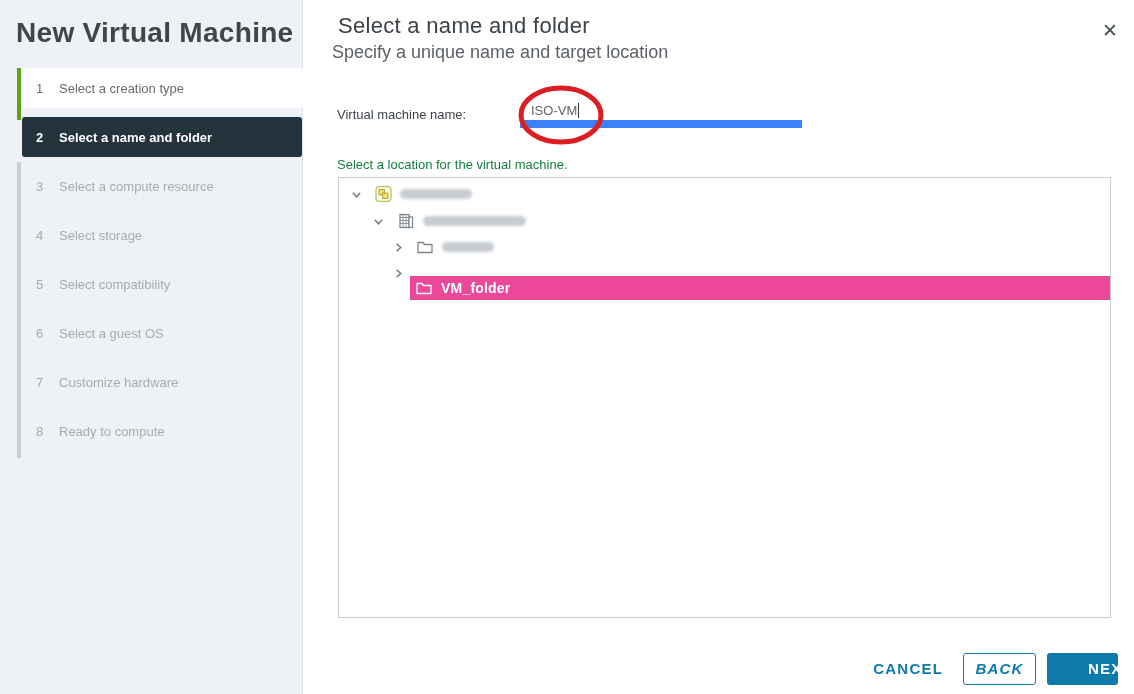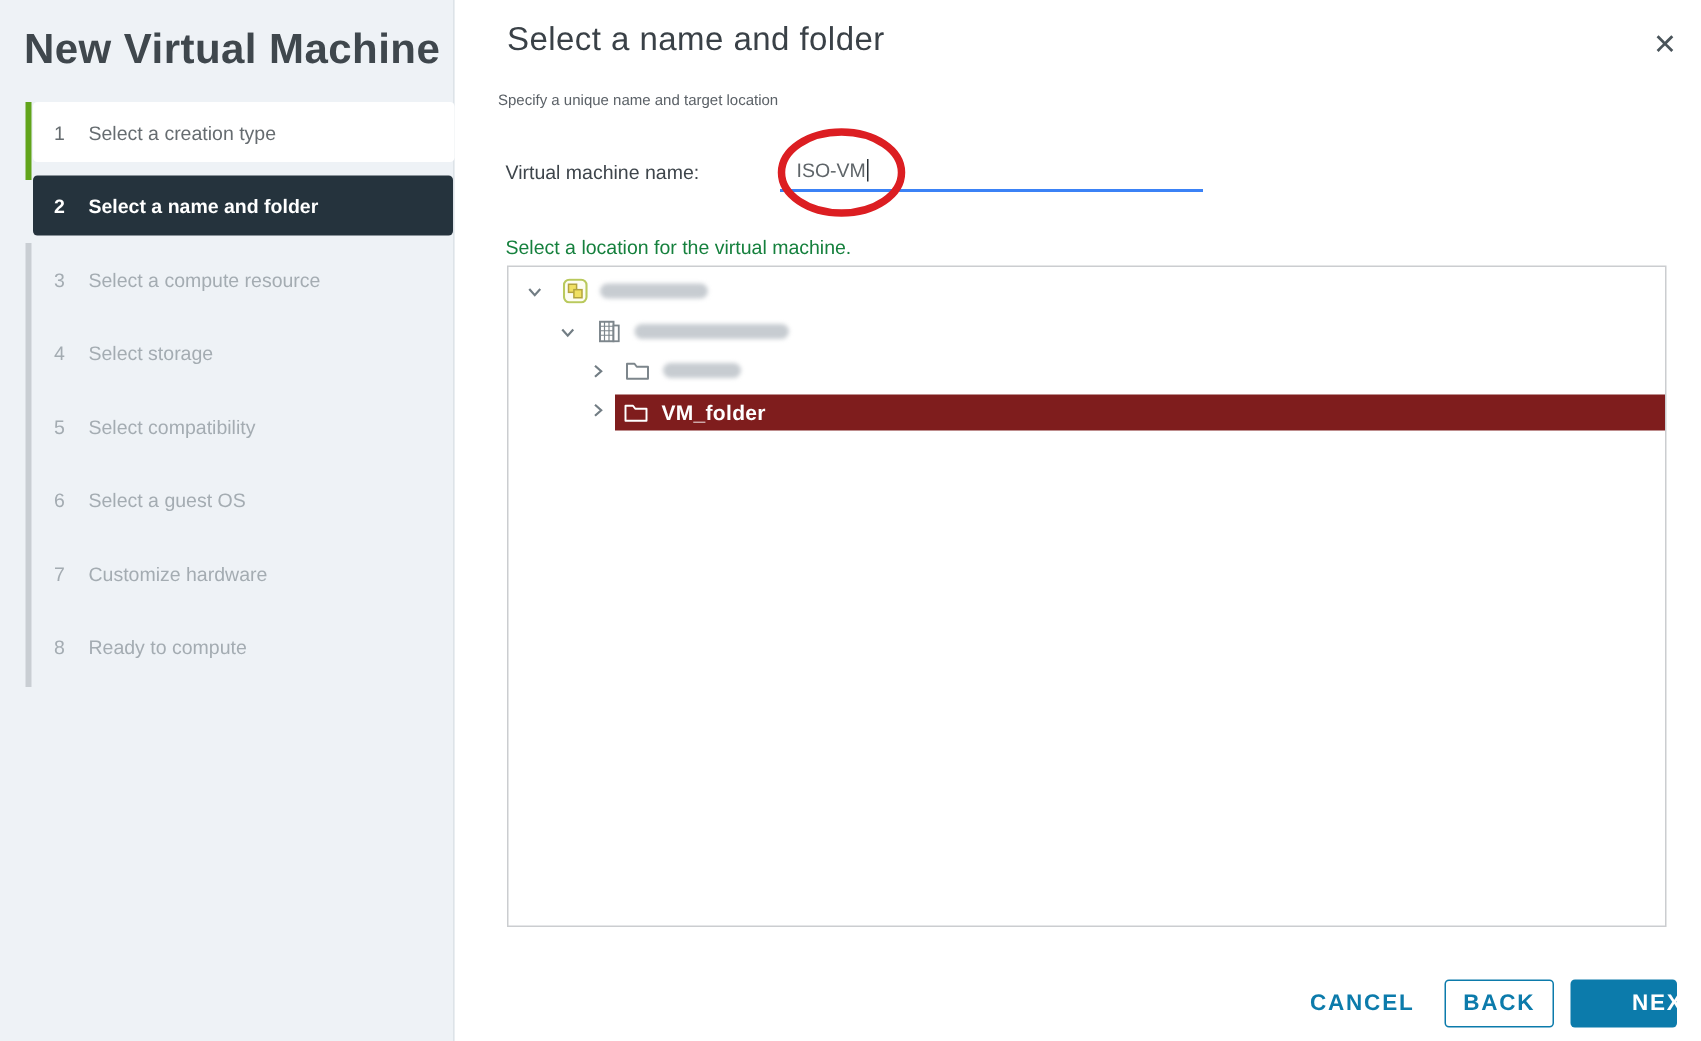--- a/index.html
+++ b/index.html
@@ -19,53 +19,53 @@
           padding-left:14px; font-size:13px; border-radius:3px; cursor:default; }
   .step .num { width:14px; margin-right:9px; text-align:left; }
   .step.done { background:#ffffff; color:#666c70; }
   .step.active { background:#25333d; color:#ffffff; font-weight:700; width:280px; }
   .step.upcoming { color:#a4acb2; }
 
   
   .main { position:absolute; left:304px; top:0; width:830px; height:694px; background:#fff; }
   .page-title { position:absolute; left:34px; top:13px; font-size:22px; font-weight:300;
                 color:#3a4147; letter-spacing:.3px; white-space:nowrap; }
-  .page-subtitle { position:absolute; left:28px; top:62px; font-size:10px; color:#5b6releaseb;
+  .page-subtitle { position:absolute; left:28px; top:42px; font-size:18px; color:#5b6releaseb;
                    color:#5b6167; }
   .close-btn { position:absolute; right:10px; top:16px; width:28px; height:28px;
                display:flex; align-items:center; justify-content:center;
                font-size:19px; color:#4a545a; cursor:pointer; background:none; border:none; }
 
   .field-label { position:absolute; left:33px; top:107px; font-size:13px; font-weight:400; color:#3e454b; }
   .vm-name-input { position:absolute; left:216px; top:100px; width:282px; height:28px;
-                   border:none; border-bottom:2px solid #3b82f6; background:transparent;
+                   border:none; border-bottom:8px solid #3b82f6; background:transparent;
                    font-size:13px; color:#5f6569; display:flex; align-items:center; padding-left:11px; }
   .caret { display:inline-block; width:1px; height:15px; background:#2b3338; margin-left:1px; }
   .annotation { position:absolute; left:212px; top:83px; pointer-events:none; }
 
   .location-label { position:absolute; left:33px; top:157px; font-size:13px; color:#15803d; }
 
   
   .tree-box { position:absolute; left:34px; top:177px; width:773px; height:441px;
               border:1px solid #cbcdd0; background:#fff; }
   .tree-row { position:absolute; height:26px; left:0; right:0; display:block; cursor:pointer; }
   .tr-abs { position:absolute; top:50%; transform:translateY(-50%); display:flex; align-items:center; }
   .chev { width:12px; height:12px; display:flex; align-items:center; justify-content:center; }
   .blob { height:10px; border-radius:5px; background:#c7ccd1; filter:blur(1.5px); }
-  .sel-bar { position:absolute; left:71px; right:0; top:3px; height:24px; background:#7f1d1d;
+  .sel-bar { position:absolute; left:71px; right:0; top:16px; height:24px; background:#ec4899;
              display:flex; align-items:center; }
   .sel-label { color:#fff; font-size:14px; font-weight:700; margin-left:9px; letter-spacing:.2px; }
 
   
   .footer { position:absolute; right:16px; top:651px; display:flex; align-items:center; }
   .btn { font-size:15px; letter-spacing:1.2px; font-weight:600; border-radius:3px;
          cursor:pointer; background:none; border:none;
          font-family:"Liberation Sans", sans-serif; }
   .btn-link { color:#0c7bab; padding:9px 10px; margin-right:10px; }
-  .btn-outline { color:#0c7bab; border:1px solid #0c7bab; width:73px; height:32px; margin-right:11px; }
+  .btn-outline { color:#0c7bab; border:1px solid #0c7bab; width:73px; height:32px; margin-right:11px;font-style:italic; }
   .btn-solid { color:#ffffff; background:#0c7bab; width:71px; height:32px;padding-left:41px; }
 
   svg { display:block; }
 </style>
 </head>
 <body>
 
 <div id="app">
 
   <div class="sidebar">

